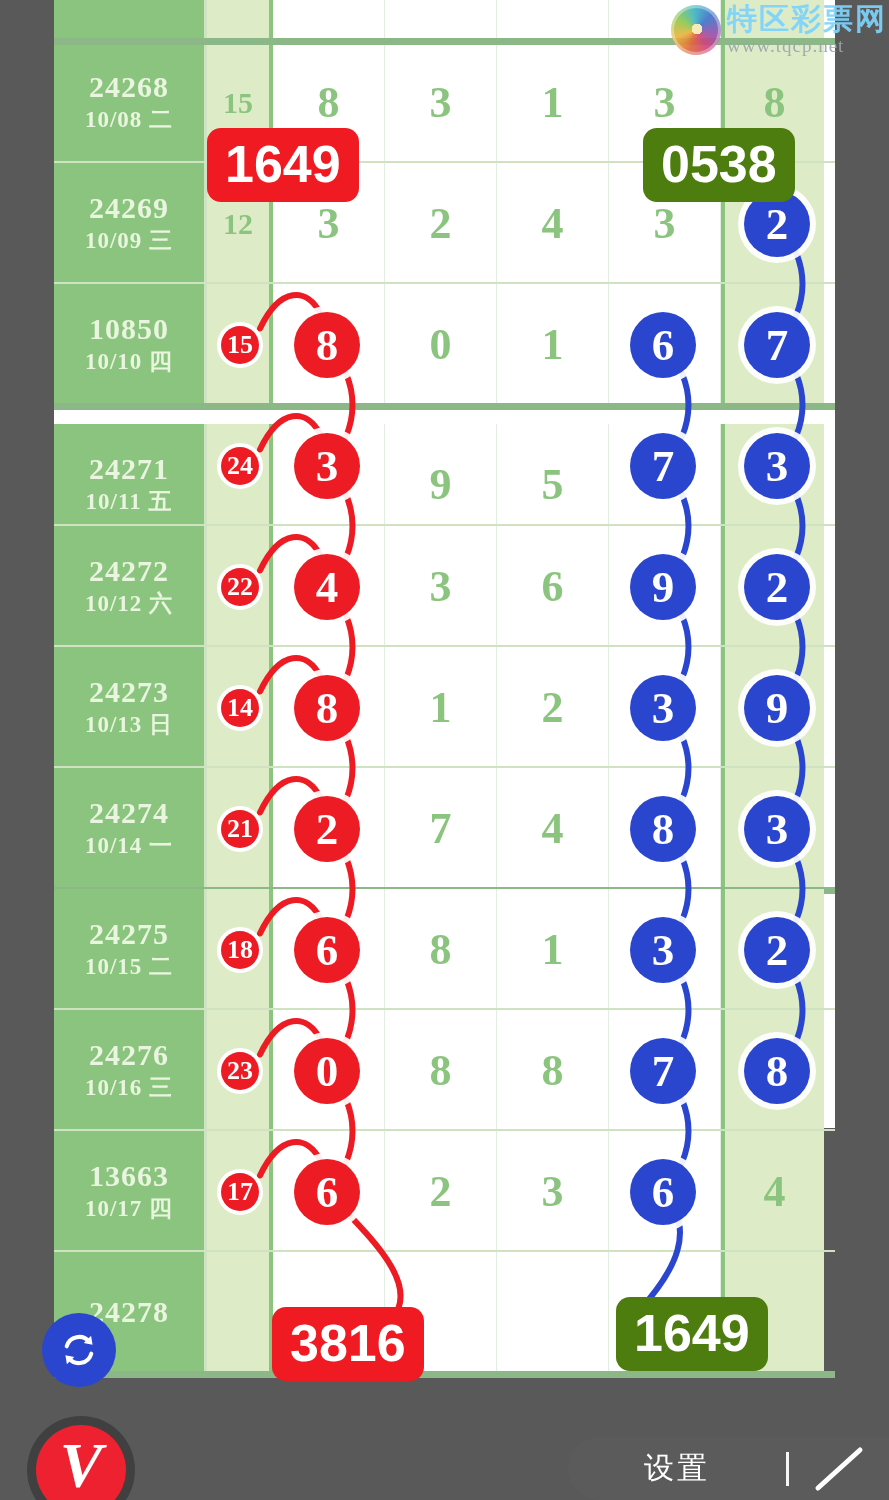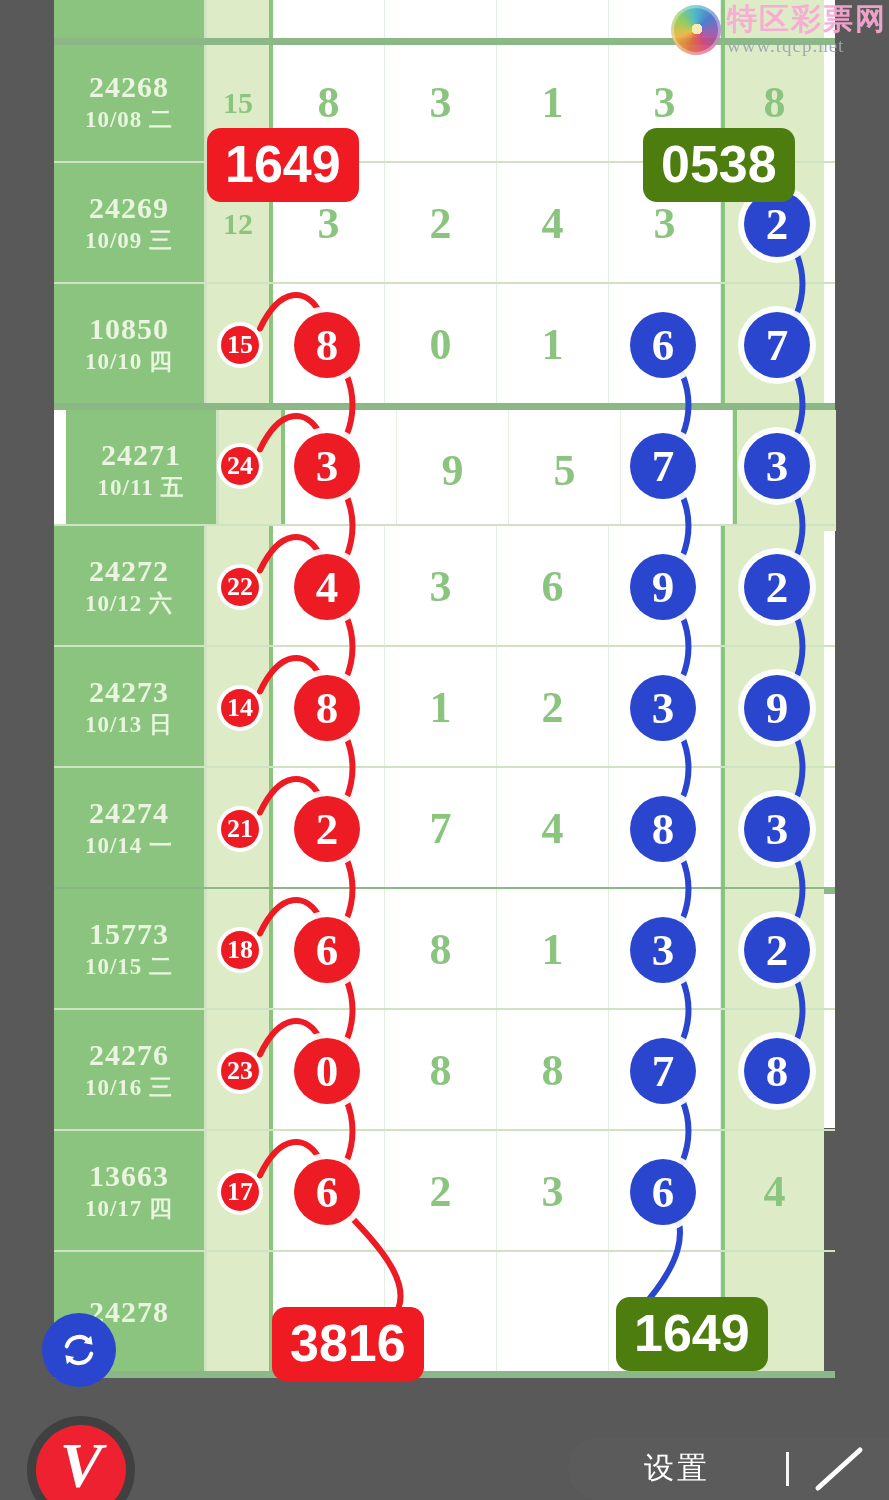--- a/index.html
+++ b/index.html
@@ -105,21 +105,21 @@
     display:flex; align-items:center; gap:6px;
     opacity:.92;
   }
   .wm-logo{ width:50px; height:50px; border-radius:50%;
     background:
       radial-gradient(circle at 52% 48%, #f6e9b0 0 14%, rgba(0,0,0,0) 15%),
       conic-gradient(from 200deg, #e06a3a, #e8b63f, #8fc94e, #41b6c4, #3f74c9, #8f55b0, #d2447d, #e06a3a);
     box-shadow:inset 0 0 0 3px rgba(255,255,255,.35);
   }
   .wm-txt{ display:flex; flex-direction:column; line-height:1; }
-  .wm-cn{ font-size:30px; font-weight:bold; color:#f9a8d4;
+  .wm-cn{ font-size:30px; font-weight:bold; color:#7dd3fc;
     letter-spacing:2px; font-family:"DejaVu Sans", sans-serif; }
   .wm-en{ font-size:19px; color:#9aa6ae; letter-spacing:1px;
     font-family:"Liberation Serif", serif; margin-top:2px; }
 
   
   .fab{
     position:absolute; border-radius:50%;
     display:flex; align-items:center; justify-content:center;
     z-index:30;
   }
@@ -231,21 +231,21 @@
           <div class="cell c-dig">
             <span class="dtxt">0</span>
           </div>
           <div class="cell c-dig">
             <span class="dtxt">1</span>
           </div>
           <div class="cell c-dig"></div>
           <div class="cell c-dig last"></div>
         </div>
         <div class="rowline thick" style="top: 403px;"></div>
-        <div class="row" style="top: 410px; margin-left: 12px;">
+        <div class="row" style="top: 424px;">
           <div class="cell c-issue">
             <span class="iss">24271</span>
             <span class="dt">10/11 五</span>
           </div>
           <div class="cell c-sum"></div>
           <div class="cell c-dig"></div>
           <div class="cell c-dig">
             <span class="dtxt">9</span>
           </div>
           <div class="cell c-dig">
@@ -301,21 +301,21 @@
           </div>
           <div class="cell c-dig">
             <span class="dtxt">4</span>
           </div>
           <div class="cell c-dig"></div>
           <div class="cell c-dig last"></div>
         </div>
         <div class="rowline thick" style="top: 887px;"></div>
         <div class="row" style="top: 889px;">
           <div class="cell c-issue">
-            <span class="iss">15773</span>
+            <span class="iss">24275</span>
             <span class="dt">10/15 二</span>
           </div>
           <div class="cell c-sum"></div>
           <div class="cell c-dig"></div>
           <div class="cell c-dig">
             <span class="dtxt">8</span>
           </div>
           <div class="cell c-dig">
             <span class="dtxt">1</span>
           </div>

